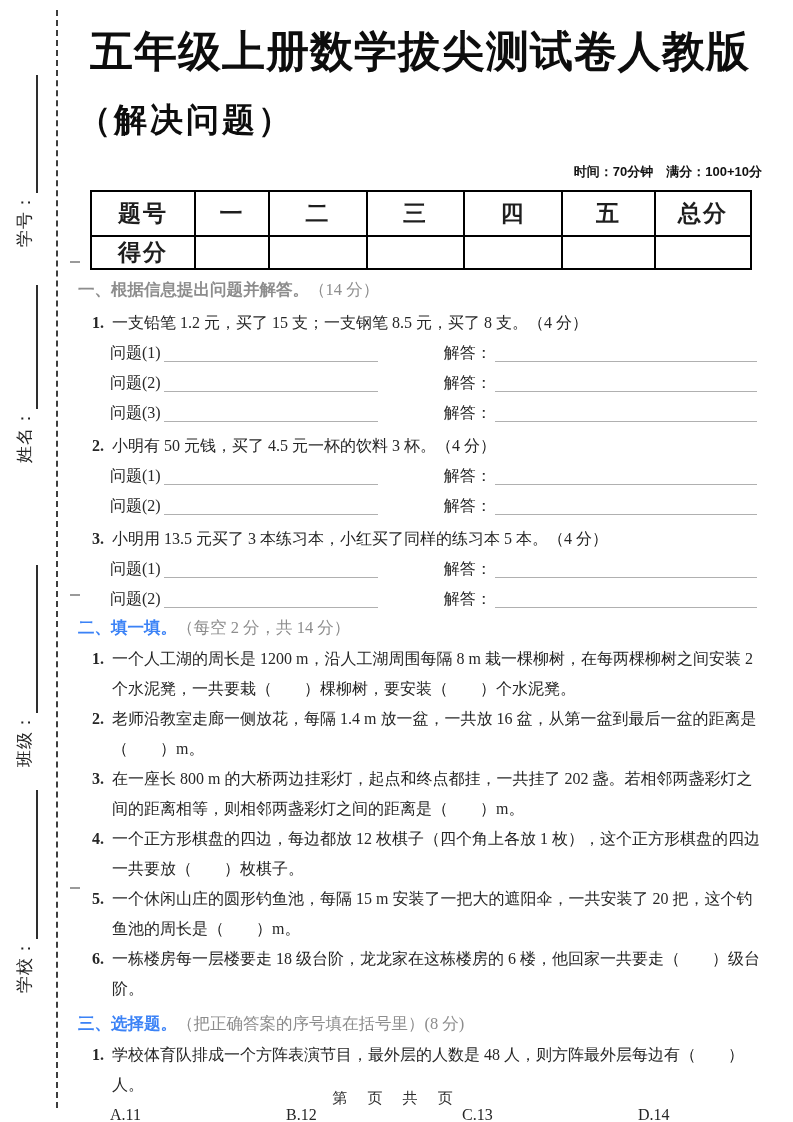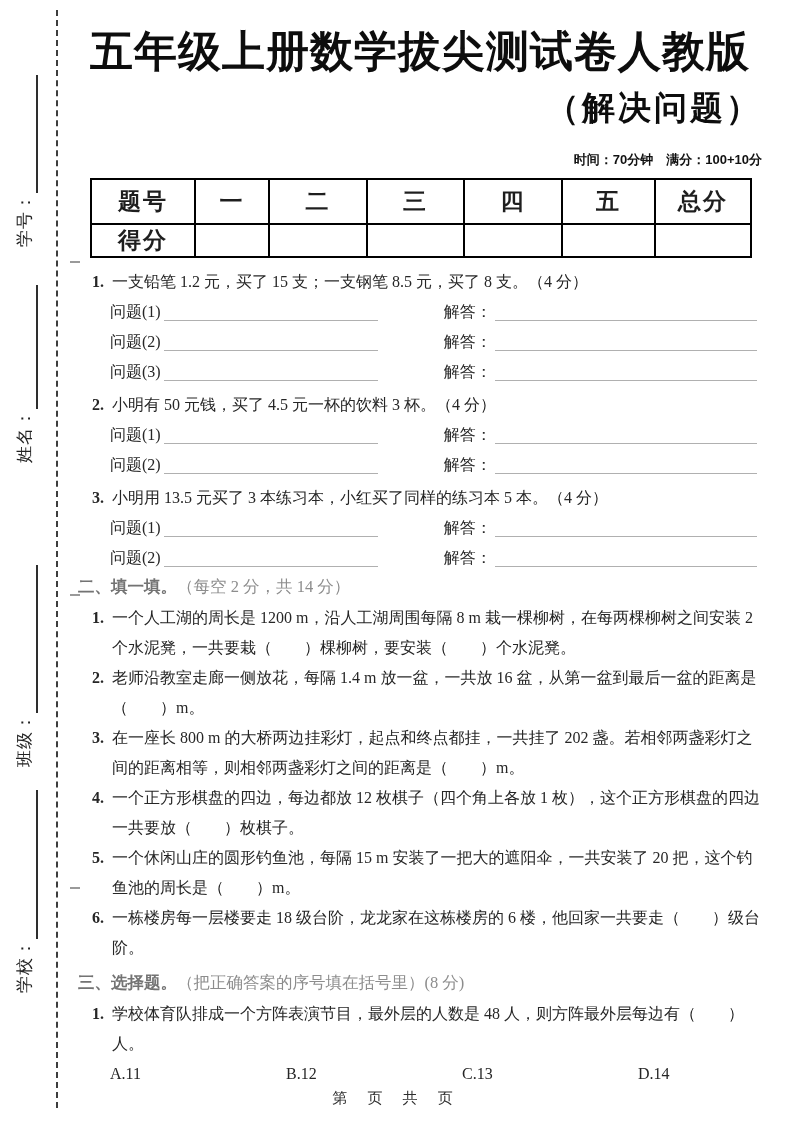--- a/index.html
+++ b/index.html
@@ -17,32 +17,32 @@
   
   .sidefield { position:absolute; left:12px; height:26px;
                transform-origin:left top; transform:rotate(-90deg);
                display:flex; align-items:flex-end; font-size:17px; color:#222; }
   .sf-label { white-space:nowrap; line-height:26px; font-weight:500; letter-spacing:1px; }
   .sf-line  { flex:1; height:24px; border-bottom:2px solid #2e2e2e; }
 
   .main { position:absolute; left:78px; top:0; width:684px; }
   .title    { margin-top:26px; font-size:43px; font-weight:900; text-align:center;
               letter-spacing:1px; line-height:1.2; color:#0d0d0d; }
-  .subtitle { margin-top:8px; font-size:33px; font-weight:900; text-align:right;
+  .subtitle { margin-top:20px; font-size:33px; font-weight:900; text-align:left;
               letter-spacing:3px; color:#0d0d0d; }
   .meta { margin-top:20px; text-align:right; font-size:13px; font-weight:600; color:#111; }
 
   .score-table { margin:9px 0 0 12px; width:660px; border-collapse:collapse; table-layout:fixed; }
   .score-table td { border:2px solid #000; text-align:center; vertical-align:middle; }
   .score-table .hrow td { height:45px; font-size:23px; font-weight:700; letter-spacing:2px; }
   .score-table .srow td { height:31px; font-size:23px; font-weight:700; letter-spacing:2px; }
 
   .content { font-family:"Liberation Serif","DejaVu Serif",serif; font-size:16px; color:#262626; }
   .sec-head { margin-top:10px; font-size:16.5px; line-height:19px; }
-  .sec-label { font-weight:700; color:#737373; font-family:"Liberation Sans","DejaVu Sans",sans-serif; }
+  .sec-label { font-weight:700; color:#3b82f6; font-family:"Liberation Sans","DejaVu Sans",sans-serif; }
   .sec1 .sec-label { color:#8d8d8d; }
   .sec-score { color:#8d8d8d; }
 
   .q-line { display:flex; margin:14px 0 0 14px; line-height:19px; }
   .q-num  { width:20px; font-weight:700; flex:none; }
   .q-text { flex:1; }
 
   .prow  { display:flex; align-items:flex-end; margin:11px 5px 0 32px; height:19px; }
   .plabel,.alabel { white-space:nowrap; line-height:19px; }
   .pline { width:214px; height:17px; border-bottom:1px solid #b0b0b0; margin-left:3px; }
@@ -117,20 +117,23 @@
         <td></td>
         <td></td>
         <td></td>
         <td></td>
       </tr>
     </tbody>
       </table>
 
     <div class="content">
 
+      <div class="sec-head sec1">
+        <span class="sec-label">一、根据信息提出问题并解答。</span><span class="sec-score">（14 分）</span>
+      </div>
 
       <div>
         <div class="q-line">
           <span class="q-num">1.</span>
           <span class="q-text">一支铅笔 1.2 元，买了 15 支；一支钢笔 8.5 元，买了 8 支。（4 分）</span>
         </div>
         <div class="prow">
           <span class="plabel">问题(1)</span>
             <span class="pline"></span>
             <span class="sep"></span>

